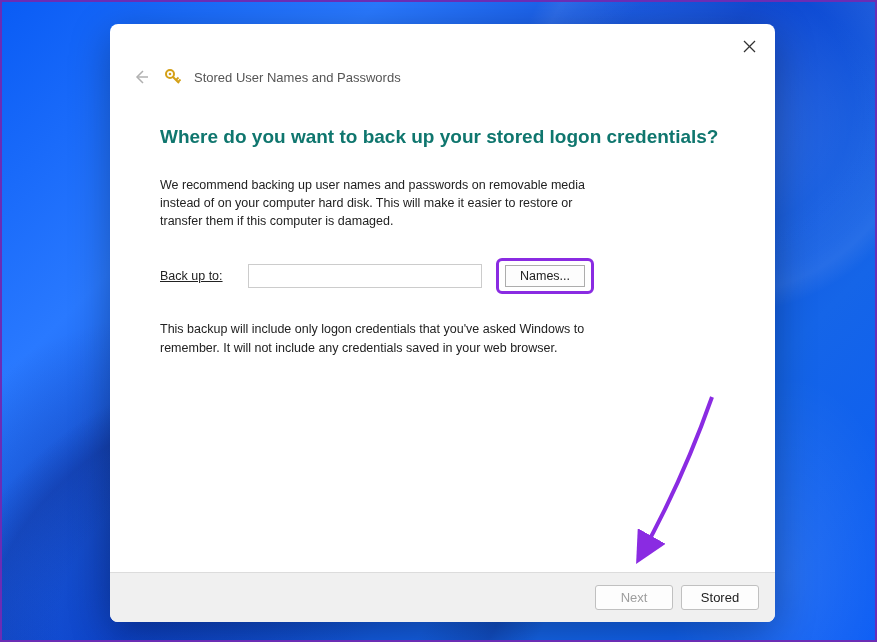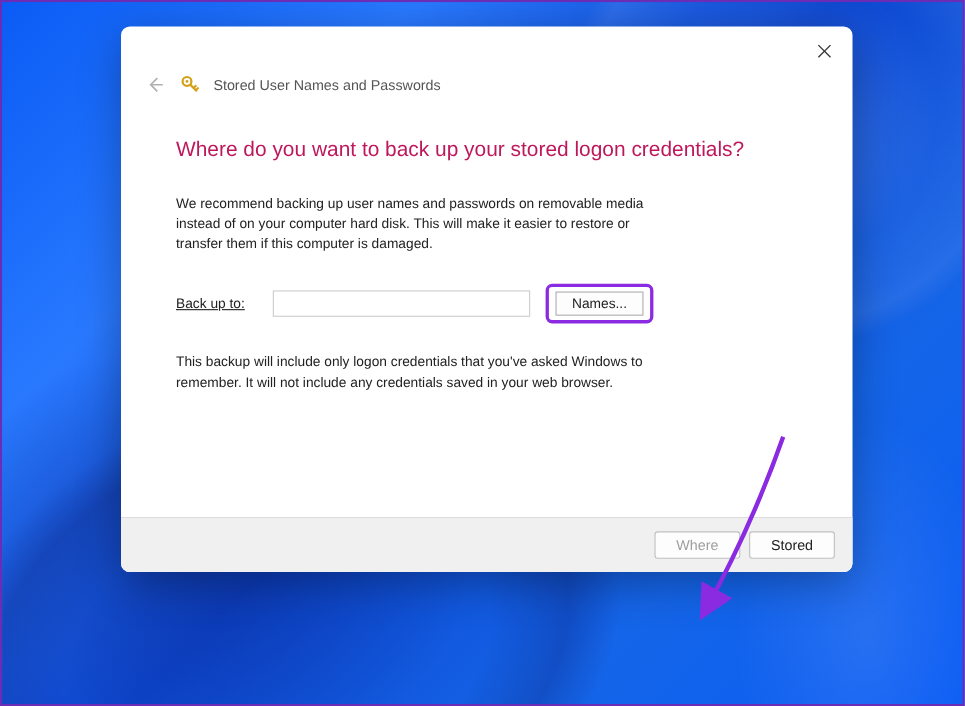--- a/index.html
+++ b/index.html
@@ -50,21 +50,21 @@
       bottom: -200px;
       left: -100px;
       transform: rotate(-20deg);
     }
     
     .dialog {
       position: absolute;
       top: 22px;
       left: 108px;
       width: 665px;
-      height: 496px;
+      height: 598px;
       background: #ffffff;
       border-radius: 8px;
       box-shadow: 0 10px 40px rgba(0,0,0,0.3);
       display: flex;
       flex-direction: column;
     }
     
     .title-bar {
       height: 42px;
       display: flex;
@@ -132,22 +132,22 @@
       font-weight: 400;
     }
     
     .content {
       flex: 1;
       padding: 20px 50px 0 50px;
     }
     
     .main-heading {
       font-size: 19px;
-      color: #be185d;
-      font-weight: 400;
+      color: #0f766e;
+      font-weight: 700;
       margin-bottom: 28px;
     }
     
     .description {
       font-size: 12.5px;
       color: #222;
       line-height: 1.45;
       margin-bottom: 28px;
       max-width: 440px;
       margin-top: 26px;
@@ -280,21 +280,21 @@
       <input type="text" class="backup-input" value="" style="">
       <span class="browse-highlight">
         <button class="browse-btn">Names...</button>
       </span>
     </div>
 
     <p class="note-text">This backup will include only logon credentials that you've asked Windows to remember. It will not include any credentials saved in your web browser.</p>
   </div>
 
   <div class="footer">
-    <button class="footer-btn disabled">Where</button>
+    <button class="footer-btn disabled">Next</button>
     <button class="footer-btn">Stored</button>
   </div>
 
 </div>
 
 <svg class="annotation-arrow" style="left:620px; top:390px; width:110px; height:180px;">
   <defs>
     <marker id="arrowhead" markerWidth="8" markerHeight="8" refX="6" refY="4" orient="auto">
       <polygon points="0 0, 8 4, 0 8" fill="#8a2be2"></polygon>
     </marker>

